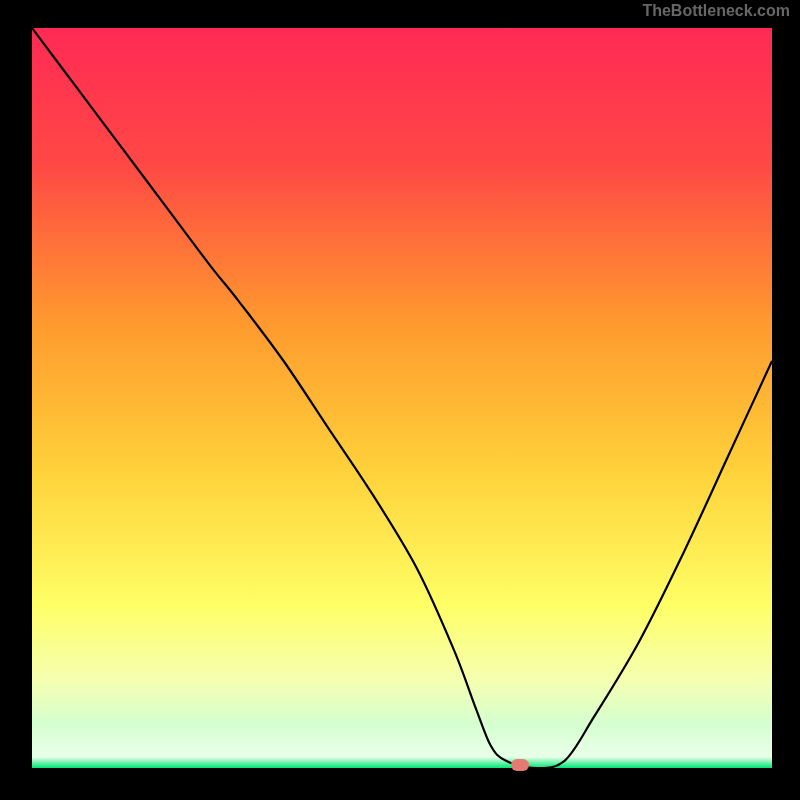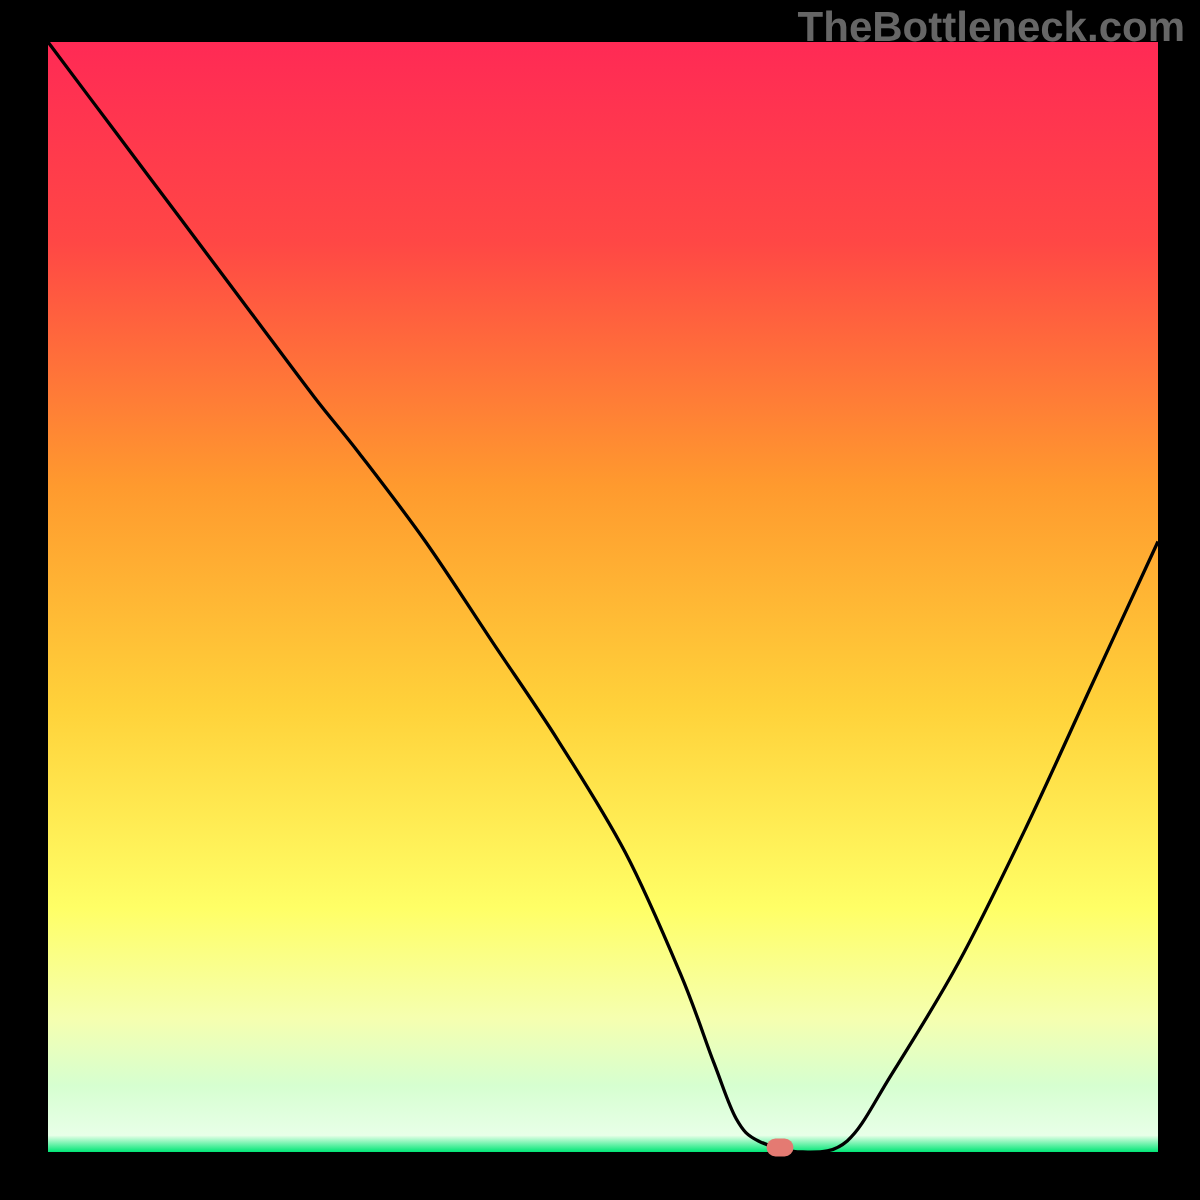--- a/index.html
+++ b/index.html
@@ -15,21 +15,21 @@
     position: relative;
     width: 800px;
     height: 800px;
     background: #000;
   }
   .watermark {
     position: absolute;
     top: 2px;
     right: 10px;
     color: #666;
-    font-size: 28px;
+    font-size: 16px;
     font-weight: 600;
     z-index: 10;
     user-select: none;
   }
   .plot {
     position: absolute;
     left: 32px;
     top: 28px;
     width: 740px;
     height: 740px;

